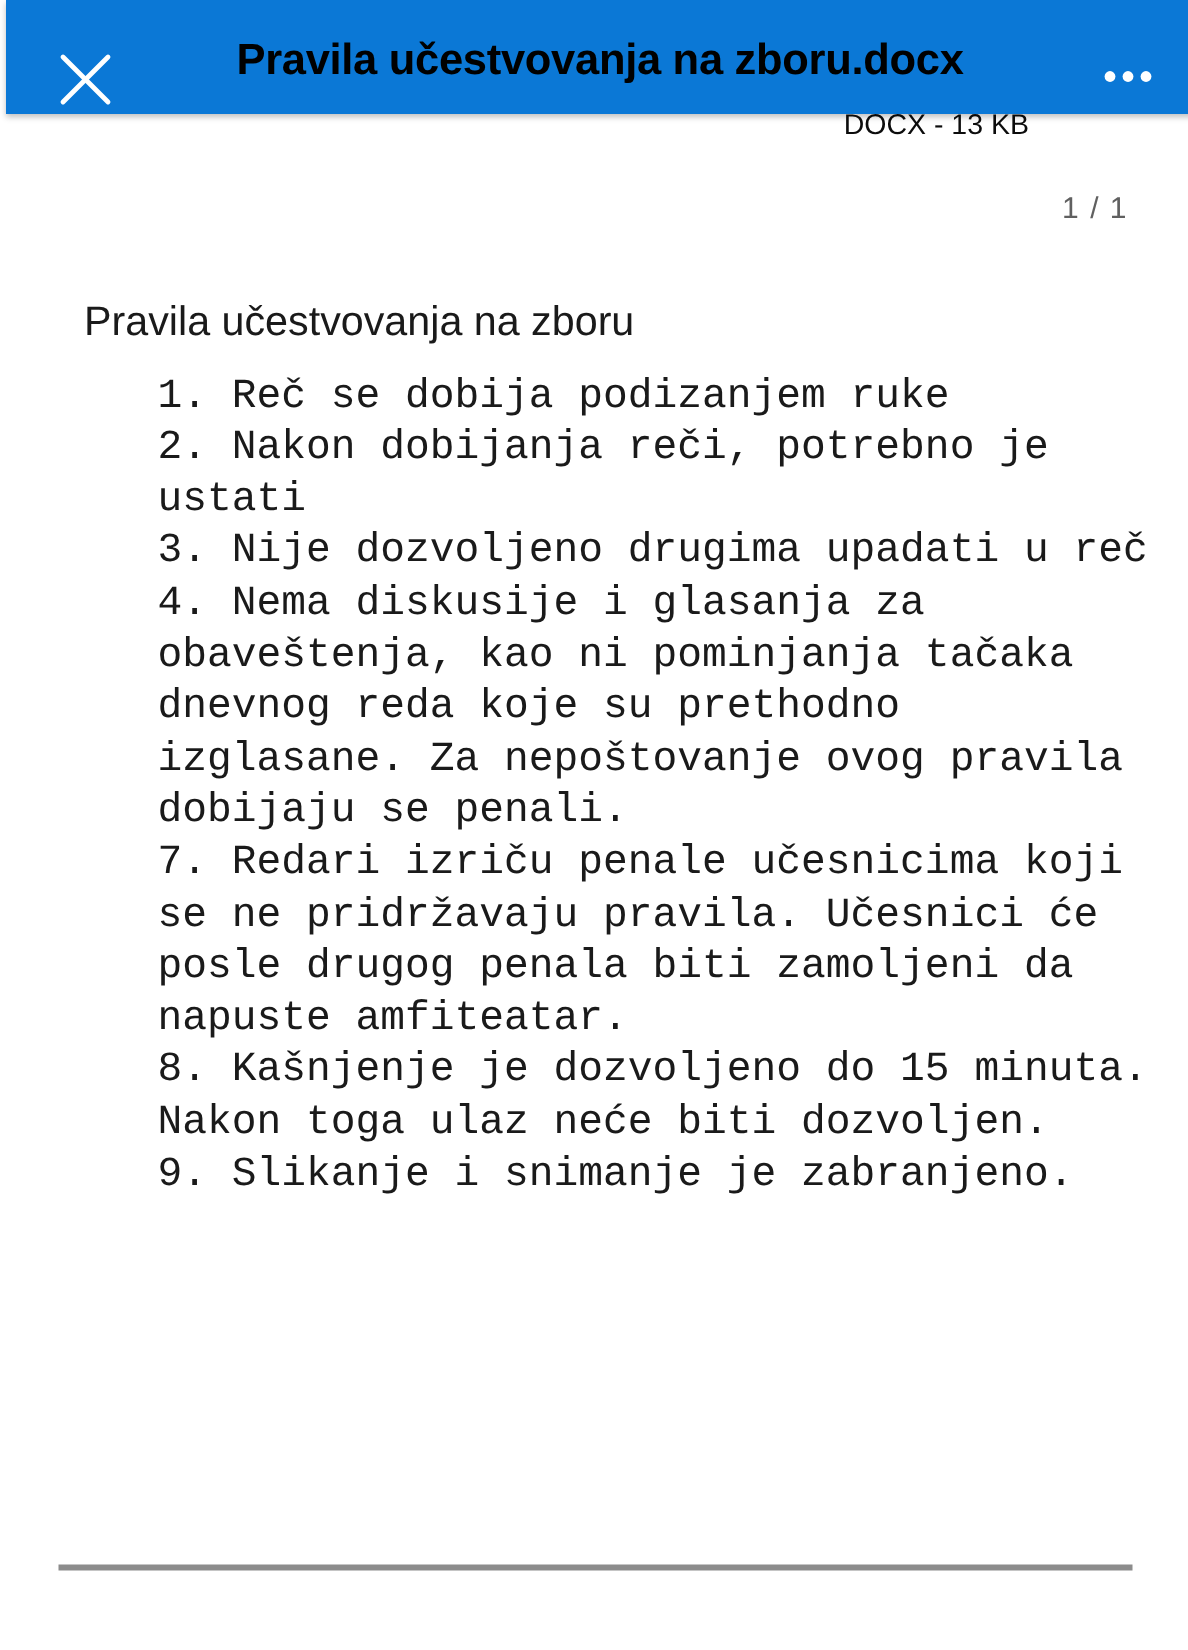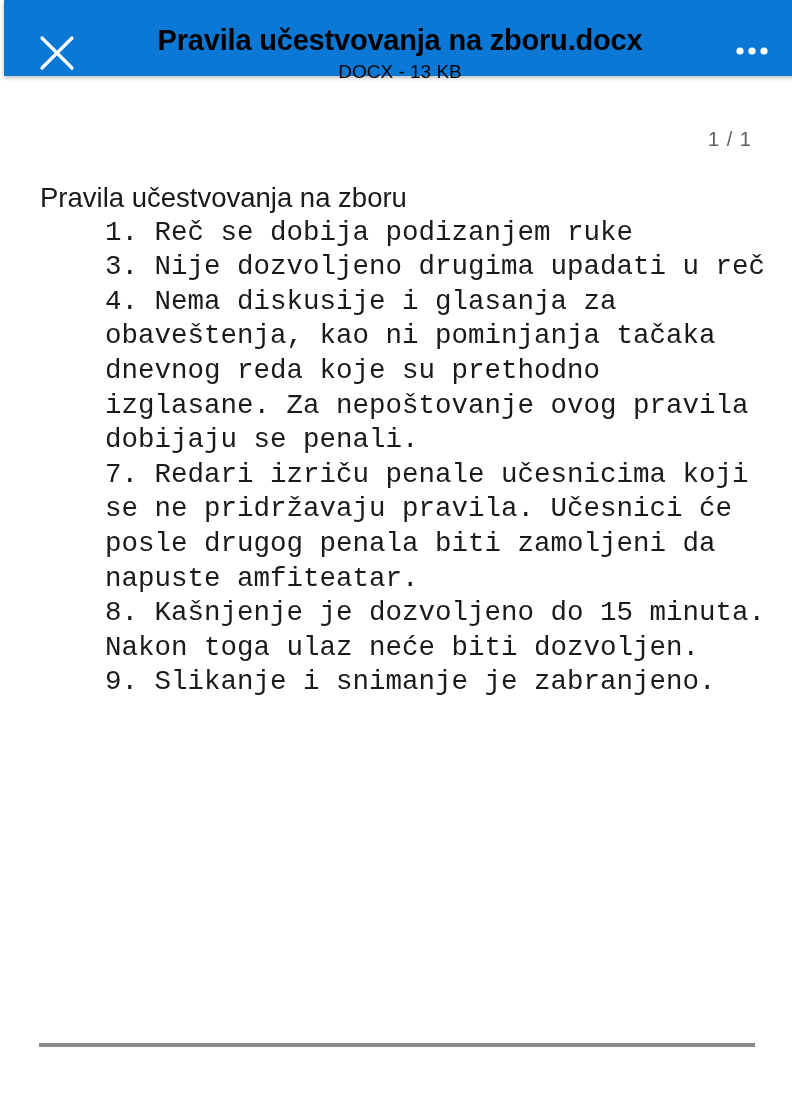--- a/index.html
+++ b/index.html
@@ -42,22 +42,23 @@
   .doc-title {
     font-size: 29px;
     font-weight: bold;
     line-height: 36px;
     letter-spacing: -0.2px;
     white-space: nowrap;
   }
   .doc-subtitle {
     font-size: 19px;
     line-height: 24px;
-    margin-top: 2px;
+    margin-top: 14px;
     opacity: 0.95;
+    text-align: right;
   }
   .more-btn {
     position: absolute;
     right: 22px;
     top: 36px;
     width: 44px;
     height: 30px;
     cursor: pointer;
   }
   .page-counter {
@@ -71,21 +72,21 @@
   .doc-body {
     position: absolute;
     left: 40px;
     top: 181px;
     width: 730px;
     color: #1a1a1a;
     font-size: 27.5px;
     line-height: 34.6px;
   }
   .doc-heading {
-    margin: 0;
+    margin: 16px;
     font-weight: normal;
     font-size: 27.5px;
   }
   .rules-list {
     margin: 0;
     padding: 0 0 0 65px;
     list-style: none;
   }
   .rules-list li {
     margin: 0;
@@ -123,20 +124,21 @@
     </svg>
   </div>
 </header>
 
 <div class="page-counter">1 / 1</div>
 
 <main class="doc-body">
   <h1 class="doc-heading">Pravila učestvovanja na zboru</h1>
   <ul class="rules-list">
     <li>1. Reč se dobija podizanjem ruke</li>
+    <li>2. Nakon dobijanja reči, potrebno je ustati</li>
     <li>3. Nije dozvoljeno drugima upadati u reč</li>
     <li>4. Nema diskusije i glasanja za obaveštenja, kao ni pominjanja tačaka dnevnog reda koje su prethodno izglasane. Za nepoštovanje ovog pravila dobijaju se penali.</li>
     <li>7. Redari izriču penale učesnicima koji se ne pridržavaju pravila. Učesnici će posle drugog penala biti zamoljeni da napuste amfiteatar.</li>
     <li>8. Kašnjenje je dozvoljeno do 15 minuta. Nakon toga ulaz neće biti dozvoljen.</li>
     <li>9. Slikanje i snimanje je zabranjeno.</li>
   </ul>
 </main>
 
 <div class="bottom-rule"></div>
 

